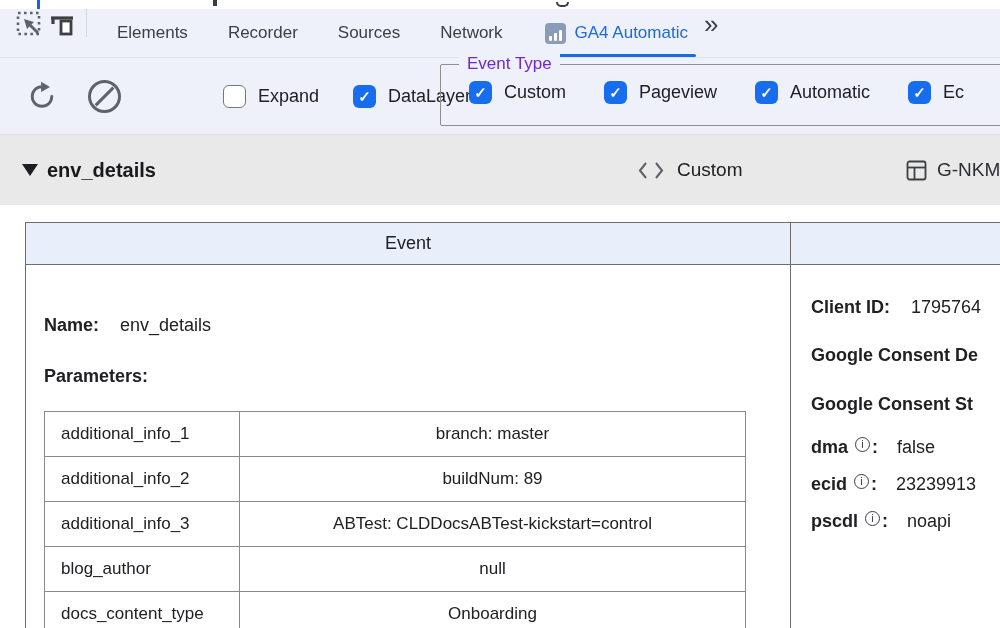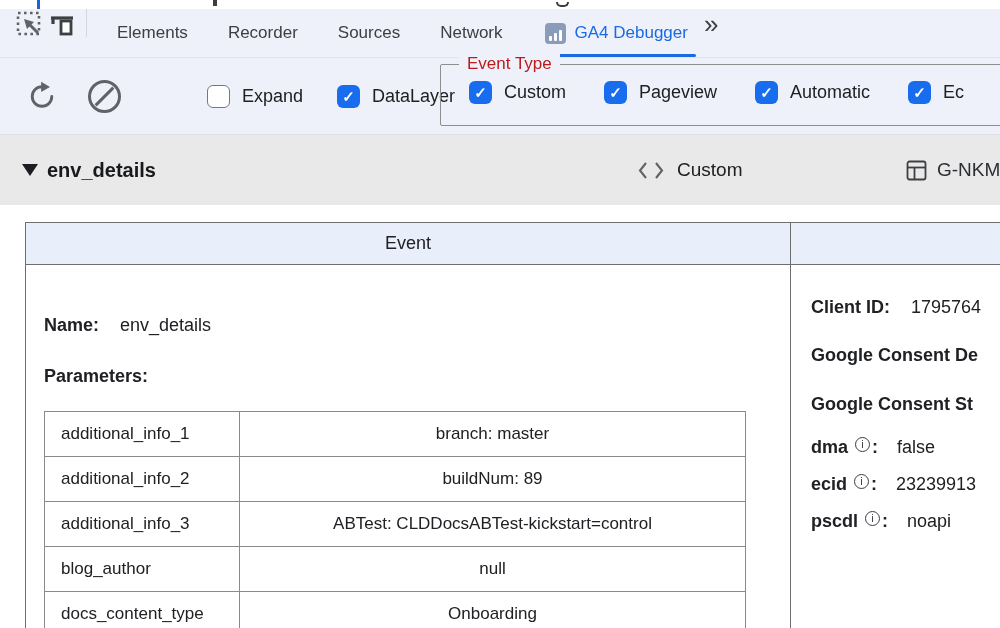--- a/index.html
+++ b/index.html
@@ -37,25 +37,25 @@
     border-radius:50%; margin-left:30px; }
   .block-icon::after { content:""; position:absolute; left:50%; top:1px; bottom:1px;
     width:3px; margin-left:-1.5px; background:#5f6368; transform:rotate(45deg); }
   .cb-item { display:flex; align-items:center; }
   .checkbox { width:23px; height:23px; border-radius:6px; flex:0 0 auto;
     display:flex; align-items:center; justify-content:center; }
   .checkbox.unchecked { background:#fff; border:1.5px solid #74787f; }
   .checkbox.checked { background:#176ded; }
   .checkbox.checked::after { content:"✓"; color:#fff; font-size:15px; font-weight:bold; line-height:1; }
   .cb-label { font-size:18px; margin-left:12px; white-space:nowrap; }
-  .exp { margin-left:40px;padding-left:46px; } .dl { margin-left:34px; }
+  .exp { margin-left:56px;padding-left:46px; } .dl { margin-left:34px; }
   .evt-fieldset { position:absolute; left:440px; top:6px; width:640px; height:62px;
     border:1.5px solid #8e8e8e; border-radius:2px; }
   .evt-legend { position:absolute; top:-11px; left:18px; background:#eef1f9;
-    padding:0 8px; font-size:17px; color:#b91c1c; }
+    padding:0 8px; font-size:17px; color:#6d28d9; }
   .evt-options { display:flex; gap:38px; padding:16px 0 0 28px; }
 
   
   .section-header { position:relative; height:70px; background:#e9e9e9;
     display:flex; align-items:center; }
   .event-toggle { display:flex; align-items:center; margin-left:22px; }
   .tri { width:0; height:0; border-left:8px solid transparent; border-right:8px solid transparent;
     border-top:12px solid #1c1e21; margin-right:9px; }
   .event-name { font-size:20px; font-weight:bold; color:#17191c; }
   .event-type { position:absolute; left:638px; display:flex; align-items:center; gap:13px;
@@ -118,21 +118,21 @@
   <div class="tab">Elements</div>
   <div class="tab">Recorder</div>
   <div class="tab">Sources</div>
   <div class="tab">Network</div>
   <div class="tab active">
     <span class="ga4-icon">
         <i></i>
         <i></i>
         <i></i>
       </span>
-    <span class="tab-label">GA4 Debugger</span>
+    <span class="tab-label">GA4 Automatic</span>
   </div>
   <div class="overflow-btn">»</div>
 </div>
 
 <div class="toolbar">
   <div class="icon-btn">
     <svg width="37" height="37" viewBox="0 0 36 36">
       <path d="M18 7 A 11 11 0 1 0 29 18" fill="none" stroke="#5f6368" stroke-width="3.2" stroke-linecap="round"></path>
       <path d="M17 1.5 L17 13 L27 7.2 Z" fill="#5f6368"></path>
     </svg>

